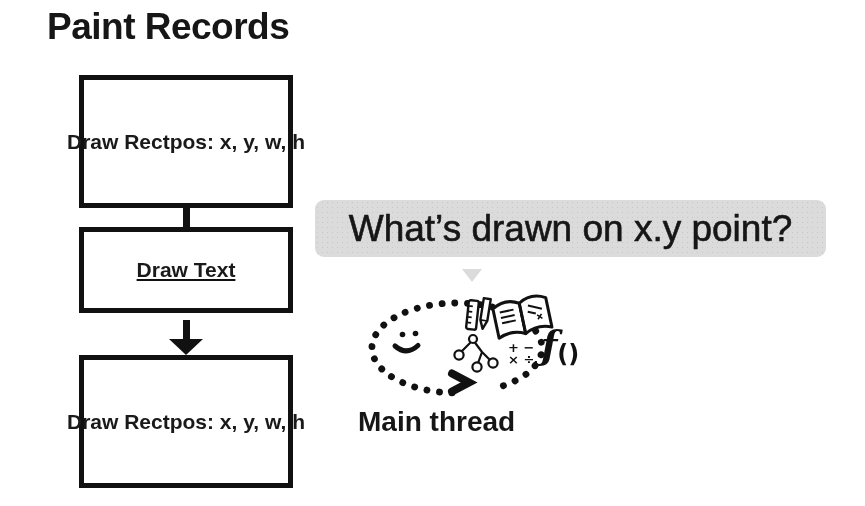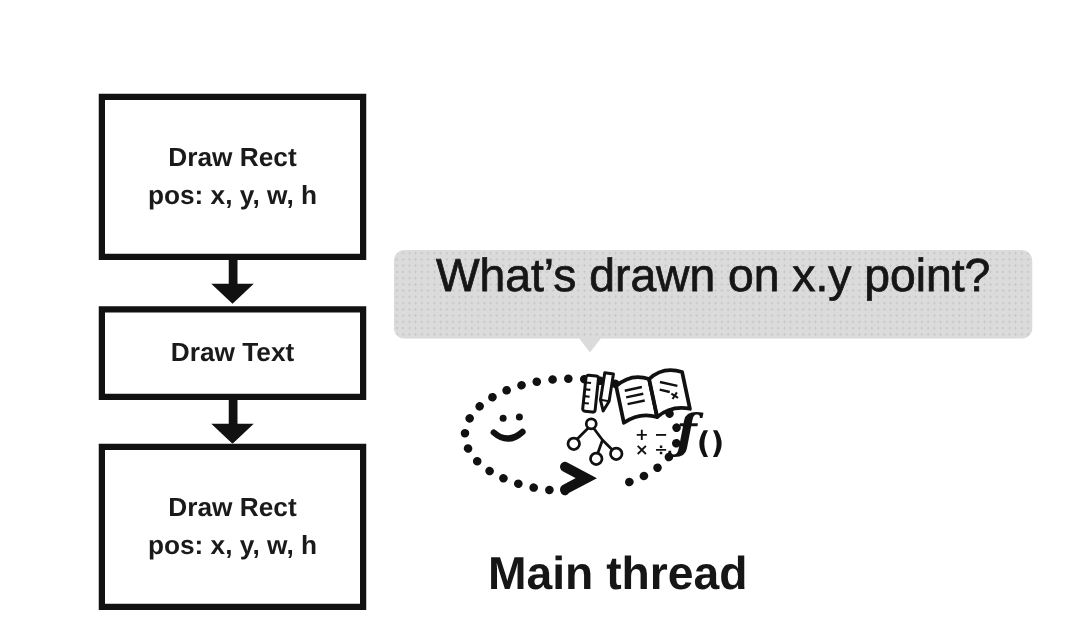--- a/index.html
+++ b/index.html
@@ -21,34 +21,34 @@
     color: #161616;
   }
   .box {
     position: absolute;
     left: 79px;
     width: 214px;
     box-sizing: border-box;
     border: 5px solid #111;
     background: #fff;
     display: flex;
-    flex-direction: column;
+    flex-direction: row;
     justify-content: center;
     align-items: center;
     text-align: center;
   }
   .box .box-line {
     font-size: 21px;
     font-weight: bold;
     line-height: 30px;
     color: #1a1a1a;
     white-space: nowrap;
   }
   .box1 { top: 75px;  height: 133px; }
-  .box2 { top: 245px; height: 75px;  }
+  .box2 { top: 227px; height: 86px; text-decoration: underline;  }
   .box3 { top: 355px; height: 133px; }
 
   .arrow {
     position: absolute;
     left: 169px;
     width: 34px;
     height: 35px;
   }
   .arrow1 { top: 208px; }
   .arrow2 { top: 320px; }
@@ -63,26 +63,27 @@
     left: 0; top: 19px;
     width: 0; height: 0;
     border-left: 17px solid transparent;
     border-right: 17px solid transparent;
     border-top: 16px solid #111;
   }
 
   .bubble {
     position: absolute;
     left: 315px; top: 200px;
-    width: 511px; height: 71px;
+    width: 511px; height: 57px;
     border-radius: 9px;
     background-color: #dbdbdb;
     background-image: radial-gradient(#c7c7c7 0.8px, rgba(0,0,0,0) 0.9px);
     background-size: 5px 5px;
     display: flex;
+    align-items: center;
     justify-content: center;
   }
   .bubble-text {
     font-size: 37px;
     font-weight: normal;
     color: #161616;
     -webkit-text-stroke: 0.6px #161616;
     white-space: nowrap;
   }
   .bubble-tail {
@@ -96,33 +97,33 @@
 
   .mainthread-art {
     position: absolute;
     left: 365px; top: 286px;
     width: 235px; height: 125px;
   }
   .mainthread-label {
     position: absolute;
     left: 358px; top: 406px;
     width: 240px;
-    text-align: right;
-    font-size: 37px;
+    text-align: left;
+    font-size: 28px;
     font-weight: bold;
     color: #161616;
     white-space: nowrap;
-    margin-top: 32px;
   }
 </style>
 </head>
 <body>
 
 <div class="slide">
 
+  <h1 class="title">Paint Records</h1>
 
   <div>
     <div class="box box1">
       <div class="box-line">Draw Rect</div>
       <div class="box-line">pos: x, y, w, h</div>
     </div>
 
     <div class="arrow arrow1">
       <span class="stem"></span>
       <span class="head"></span>

